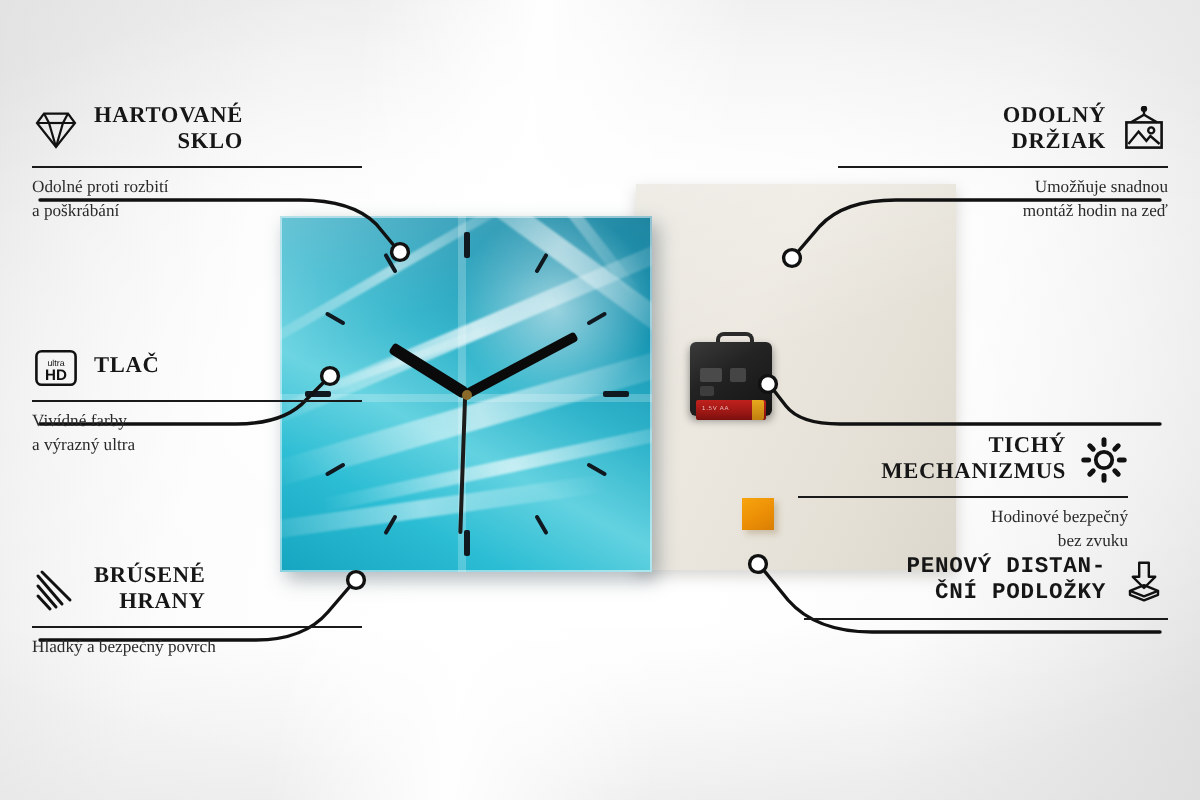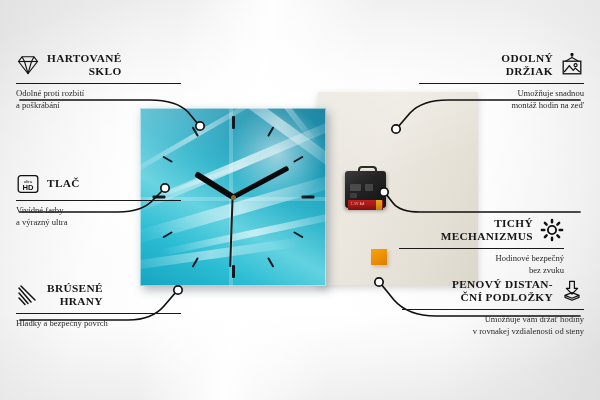--- a/index.html
+++ b/index.html
@@ -101,21 +101,21 @@
   .feat-rule{height:1.3px;background:#1a1a1a;margin:4px 0 4px 0;}
   .feat-desc{font-size:8.6px;color:#2a2a2a;line-height:1.38;}
   .feat.right .feat-desc{text-align:right;}
   .icon{width:24px;height:24px;flex:0 0 24px;display:block;text-align:right;}
 
   .f-topleft{left:16px;top:52px;}
   .f-midleft{left:16px;top:172px;}
   .f-botleft{left:16px;top:282px;}
   .f-topright{left:419px;top:52px;}
   .f-midright{left:399px;top:172px;margin-top:45px;}
-  .f-botright{left:419px;top:278px;}
+  .f-botright{left:419px;top:278px;font-family:Liberation Mono, monospace;}
 </style>
 </head>
 <body>
 
 <div id="stage">
 
   <div class="bg-base"></div>
   <div class="bg-sheen"></div>
   <div class="bg-corner"></div>
 
@@ -316,19 +316,15 @@
       </div>
       <span class="icon">
         <svg viewBox="0 0 24 24" width="24" height="24" fill="none" stroke="#111" stroke-width="1.2" stroke-linejoin="round">
           <path d="M9.6 2.4 L14.4 2.4 L14.4 9.4 L17.6 9.4 L12 15 L6.4 9.4 L9.6 9.4 Z"></path>
           <path d="M5 16.4 L12 13.6 L19 16.4 L12 19.2 Z"></path>
           <path d="M5 16.4 L5 18.4 L12 21.2 L19 18.4 L19 16.4"></path>
         </svg>
       </span>
     </div>
     <div class="feat-rule"></div>
-    <div class="feat-desc">
-      <div>Umožňuje vám držať hodiny</div>
-      <div>v rovnakej vzdialenosti od steny</div>
-    </div>
   </div>
 
 </div>
 
 </body></html>

